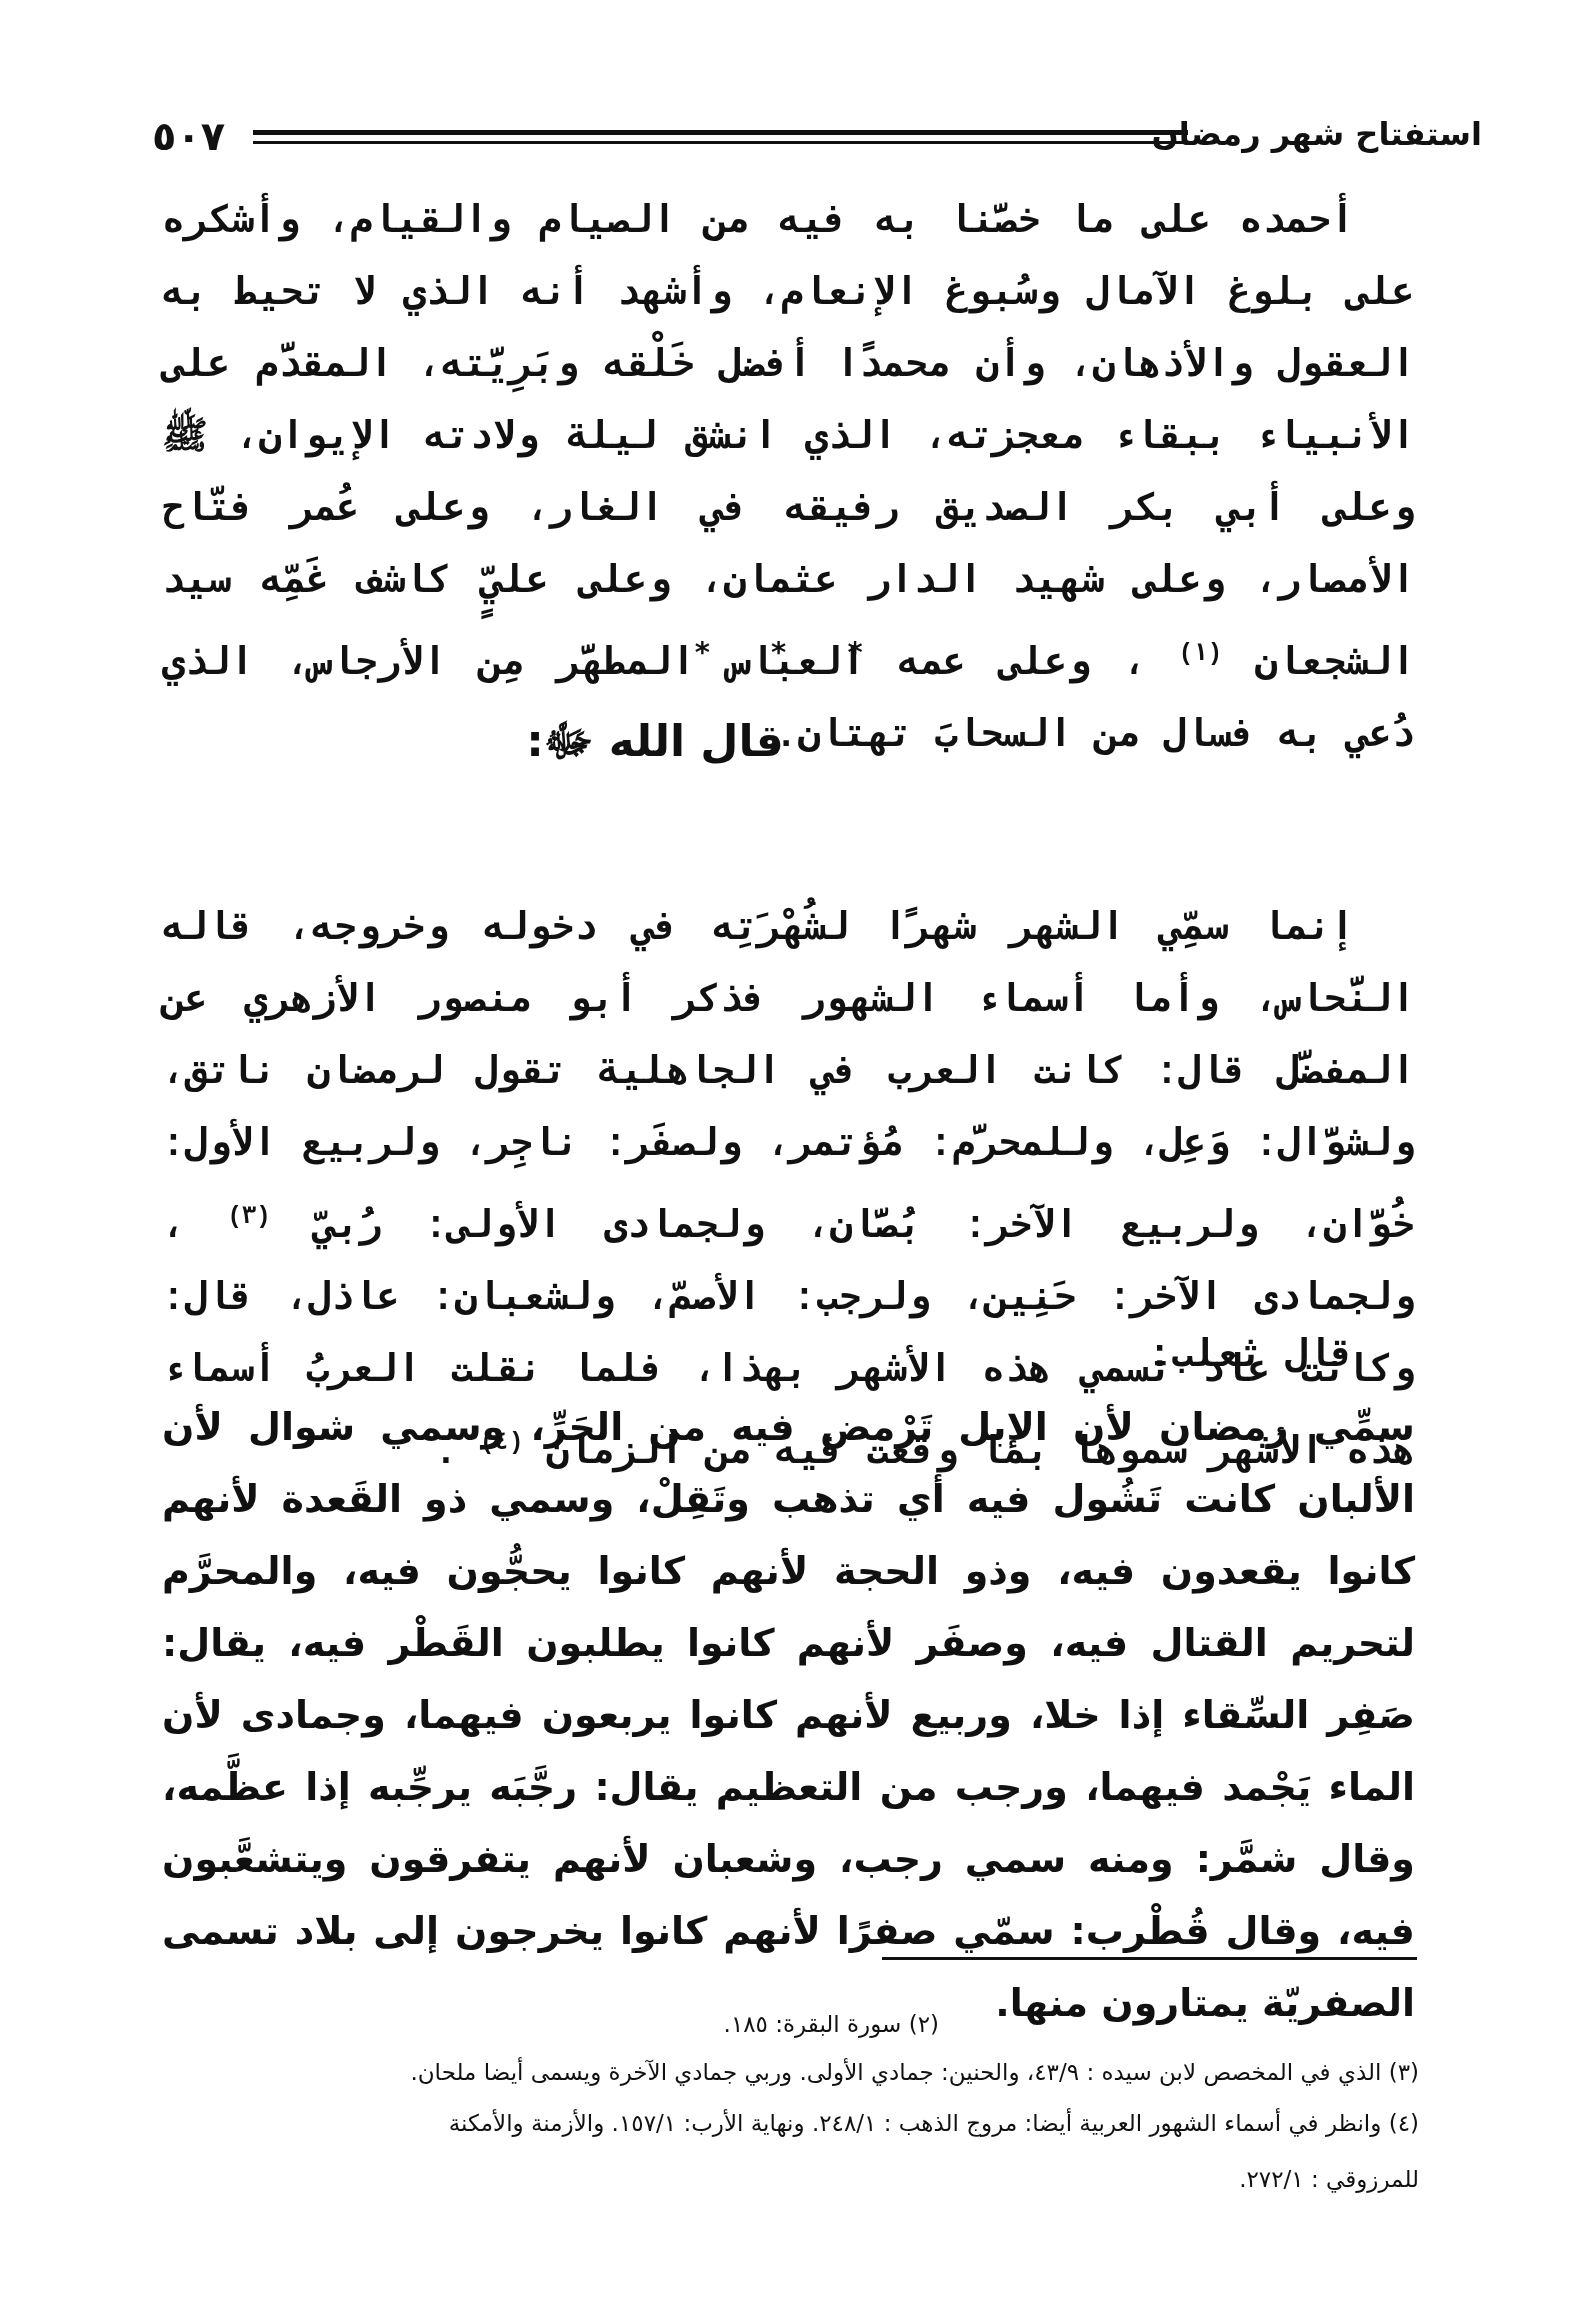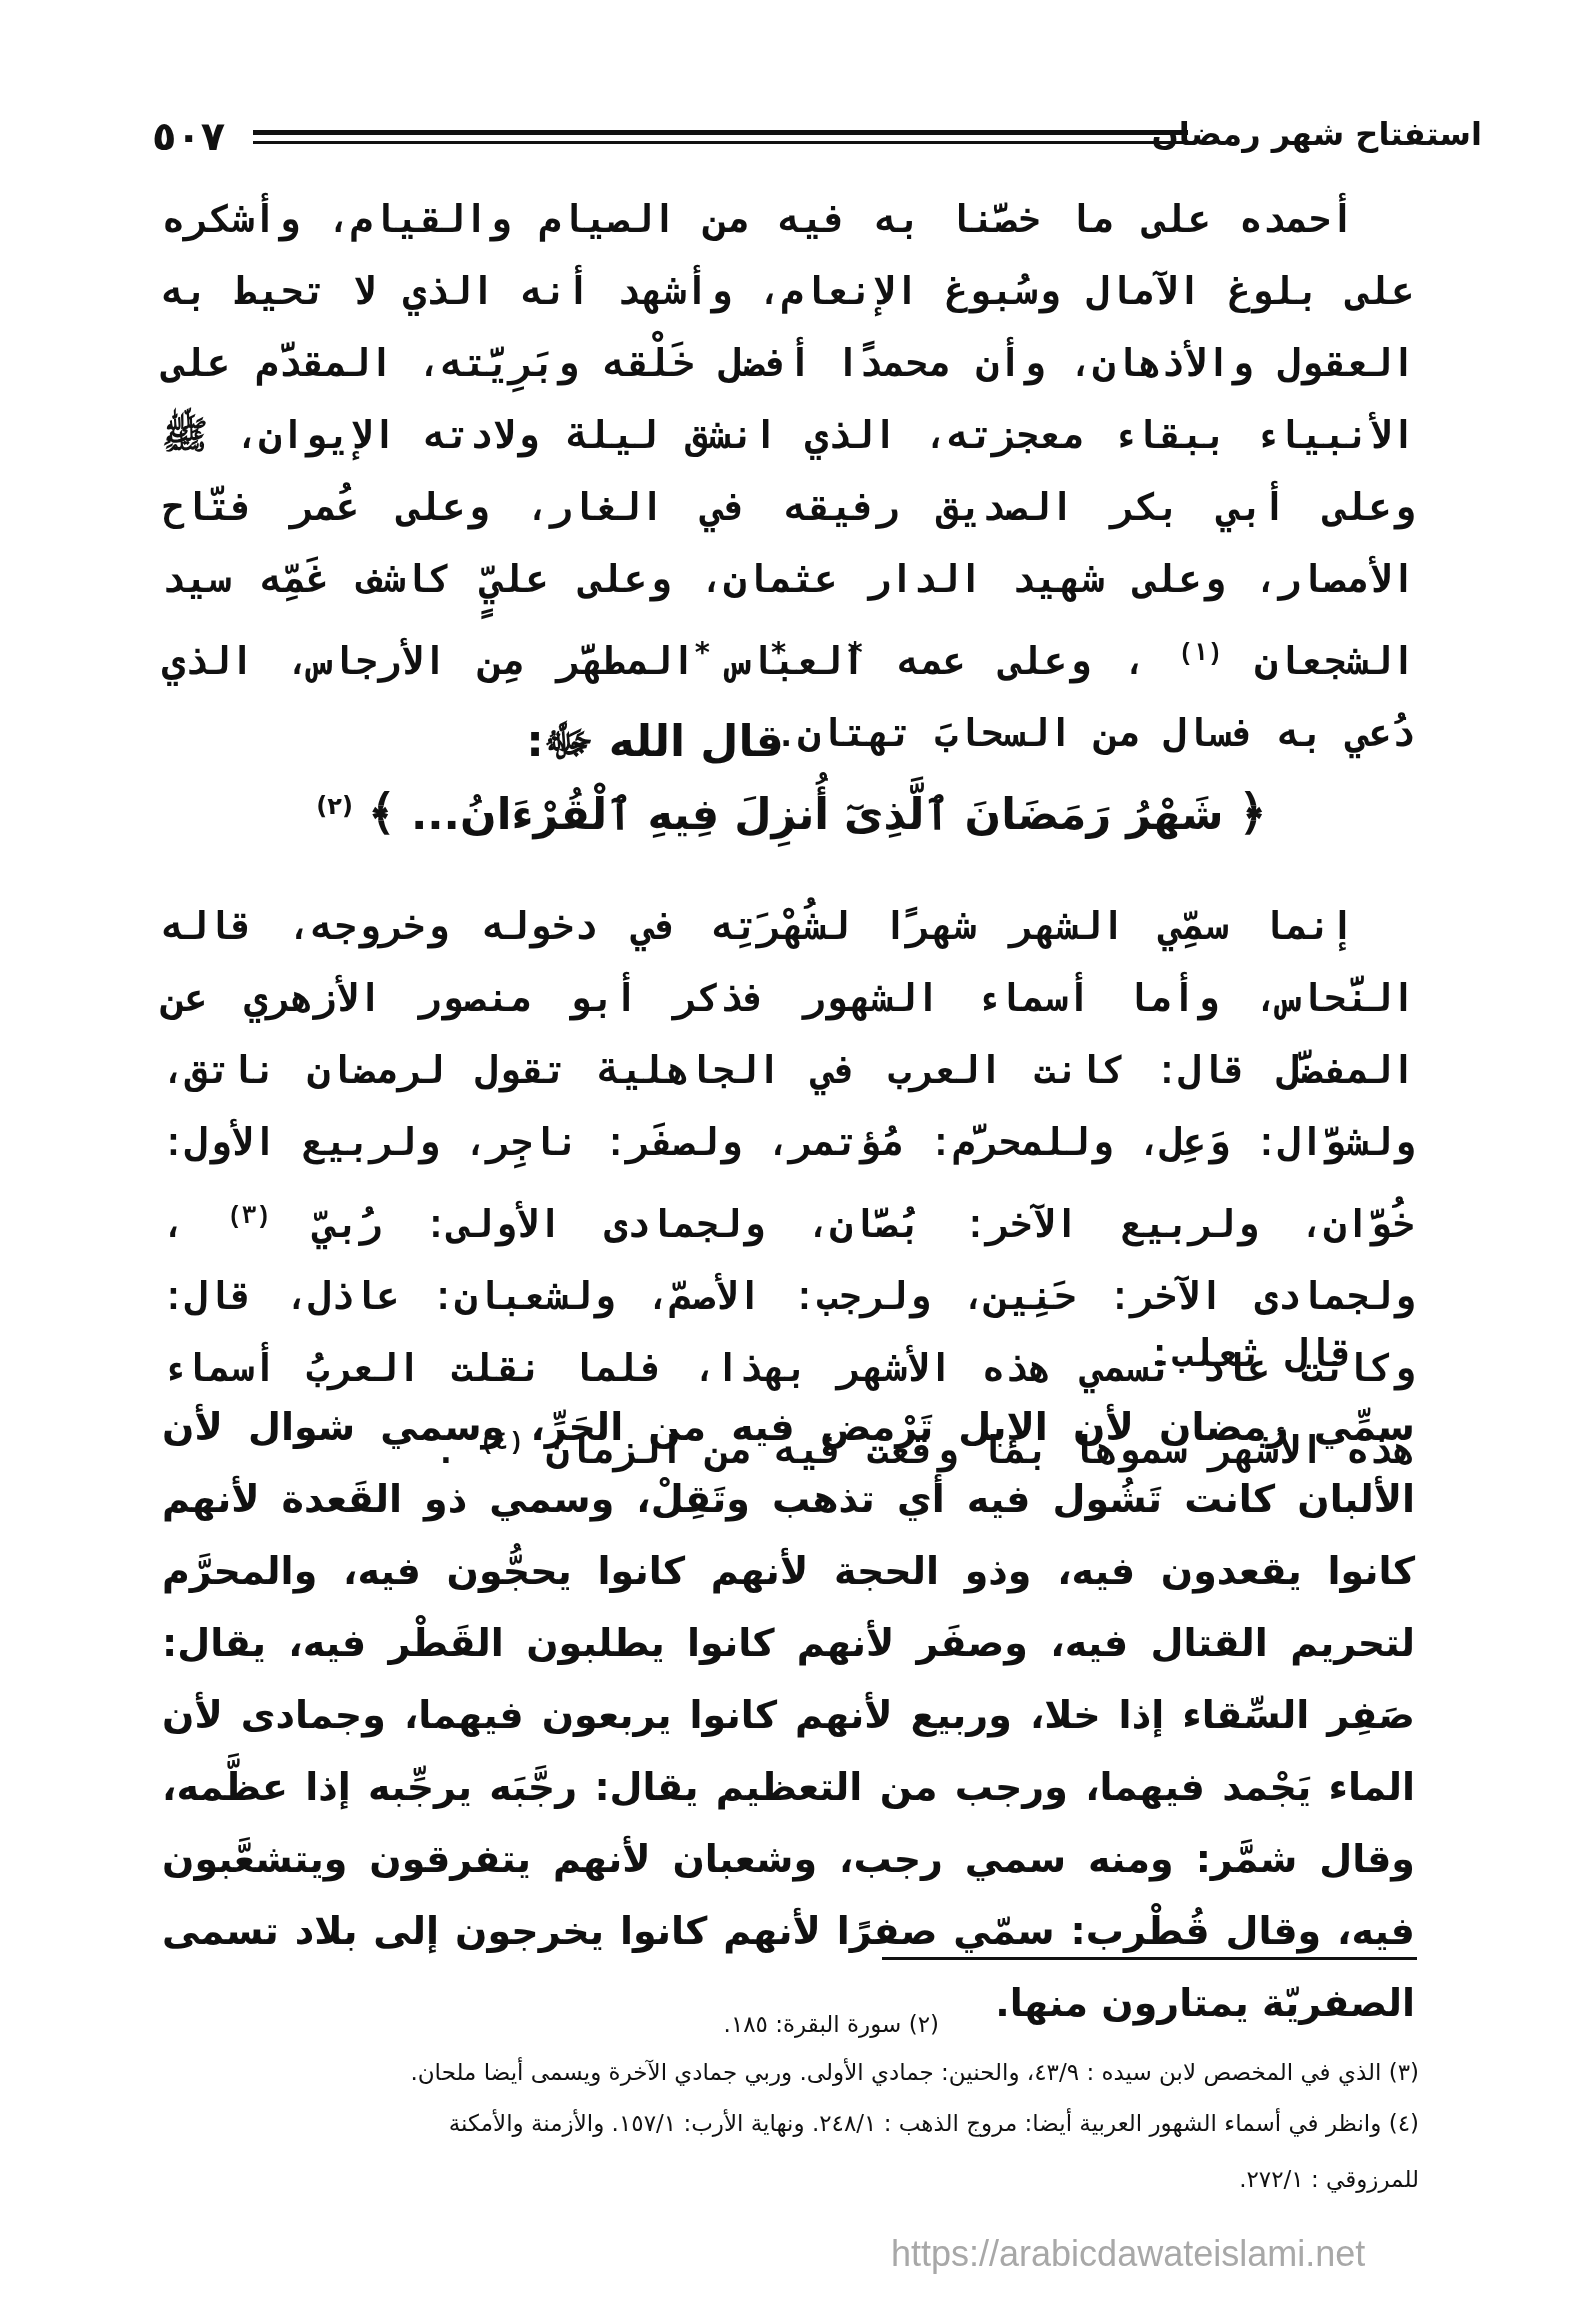--- a/index.html
+++ b/index.html
@@ -49,26 +49,20 @@
   <div class="para indent rtl" style="top:186px;">
     <span>أحمده على ما خصَّنا به فيه من الصيام والقيام، وأشكره على بلوغ الآمال وسُبوغ الإنعام، وأشهد أنه الذي لا تحيط به العقول والأذهان، وأن محمدًا أفضل خَلْقه وبَرِيَّته، المقدَّم على الأنبياء ببقاء معجزته، الذي انشق ليلة ولادته الإيوان، ﷺ وعلى أبي بكر الصديق رفيقه في الغار، وعلى عُمر فتّاح الأمصار، وعلى شهيد الدار عثمان، وعلى عليٍّ كاشف غَمِّه سيد الشجعان</span>
     <span class="sup">(١)</span>
     <span>، وعلى عمه العباس المطهَّر مِن الأرجاس، الذي دُعي به فسال من السحابَ تهتان.</span>
   </div>
 
   <div class="stars">* * *</div>
 
   <div class="heading rtl">قال الله ﷻ:</div>
 
-  <div class="verse rtl">
-    <span class="bracket">﴿</span>
-    <span>شَهْرُ رَمَضَانَ ٱلَّذِىٓ أُنزِلَ فِيهِ ٱلْقُرْءَانُ...</span>
-    <span class="bracket">﴾</span>
-    <span class="sup">(٢)</span>
-  </div>
 
   <div class="para indent rtl" style="top:893px;">
     <span>إنما سمِّي الشهر شهرًا لشُهْرَتِه في دخوله وخروجه، قاله النَّحاس، وأما أسماء الشهور فذكر أبو منصور الأزهري عن المفضَّل قال: كانت العرب في الجاهلية تقول لرمضان ناتق، ولشوَّال: وَعِل، وللمحرَّم: مُؤتمر، ولصفَر: ناجِر، ولربيع الأول: خُوَّان، ولربيع الآخر: بُصَّان، ولجمادى الأولى: رُبيّ</span>
     <span class="sup">(٣)</span>
     <span>، ولجمادى الآخر: حَنِين، ولرجب: الأصمّ، ولشعبان: عاذل، قال: وكانت عاد تسمي هذه الأشهر بهذا، فلما نقلت العربُ أسماء هذه الأشهر سموها بما وقعت فيه من الزمان</span>
     <span class="sup">(٤)</span>
     <span>.</span>
   </div>
 
   <div class="para indent rtl" style="top:1320px;">قال ثعلب:</div>
@@ -87,15 +81,14 @@
     <span>الذي في المخصص لابن سيده : ٤٣/٩، والحنين: جمادي الأولى. وربي جمادي الآخرة ويسمى أيضا ملحان.</span>
   </div>
   <div class="footnote rtl" style="top:2101px; right:164px;">
     <span>(٤)</span>
     <span>وانظر في أسماء الشهور العربية أيضا: مروج الذهب : ٢٤٨/١. ونهاية الأرب: ١٥٧/١. والأزمنة والأمكنة</span>
   </div>
   <div class="footnote rtl" style="top:2157px; right:164px;">
     <span>للمرزوقي : ٢٧٢/١.</span>
   </div>
 
-  <div class="watermark">https://arabicdawateislami.net</div>
 </div>
 
 
 </body></html>

